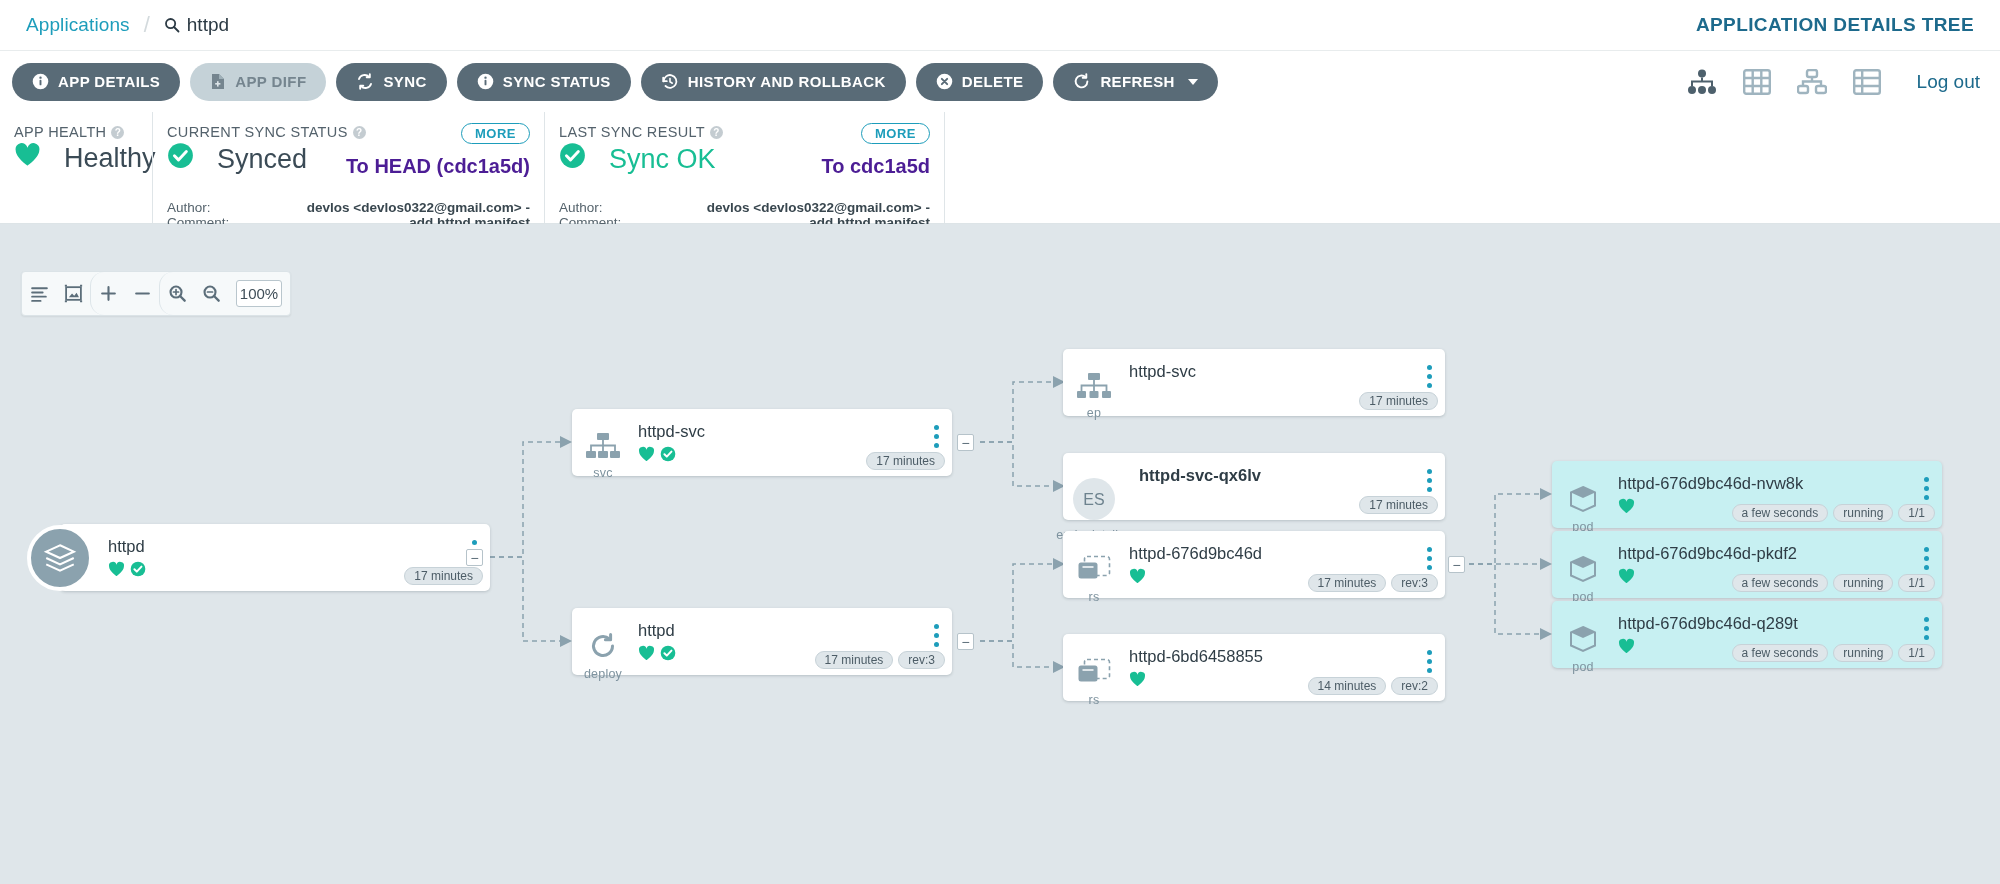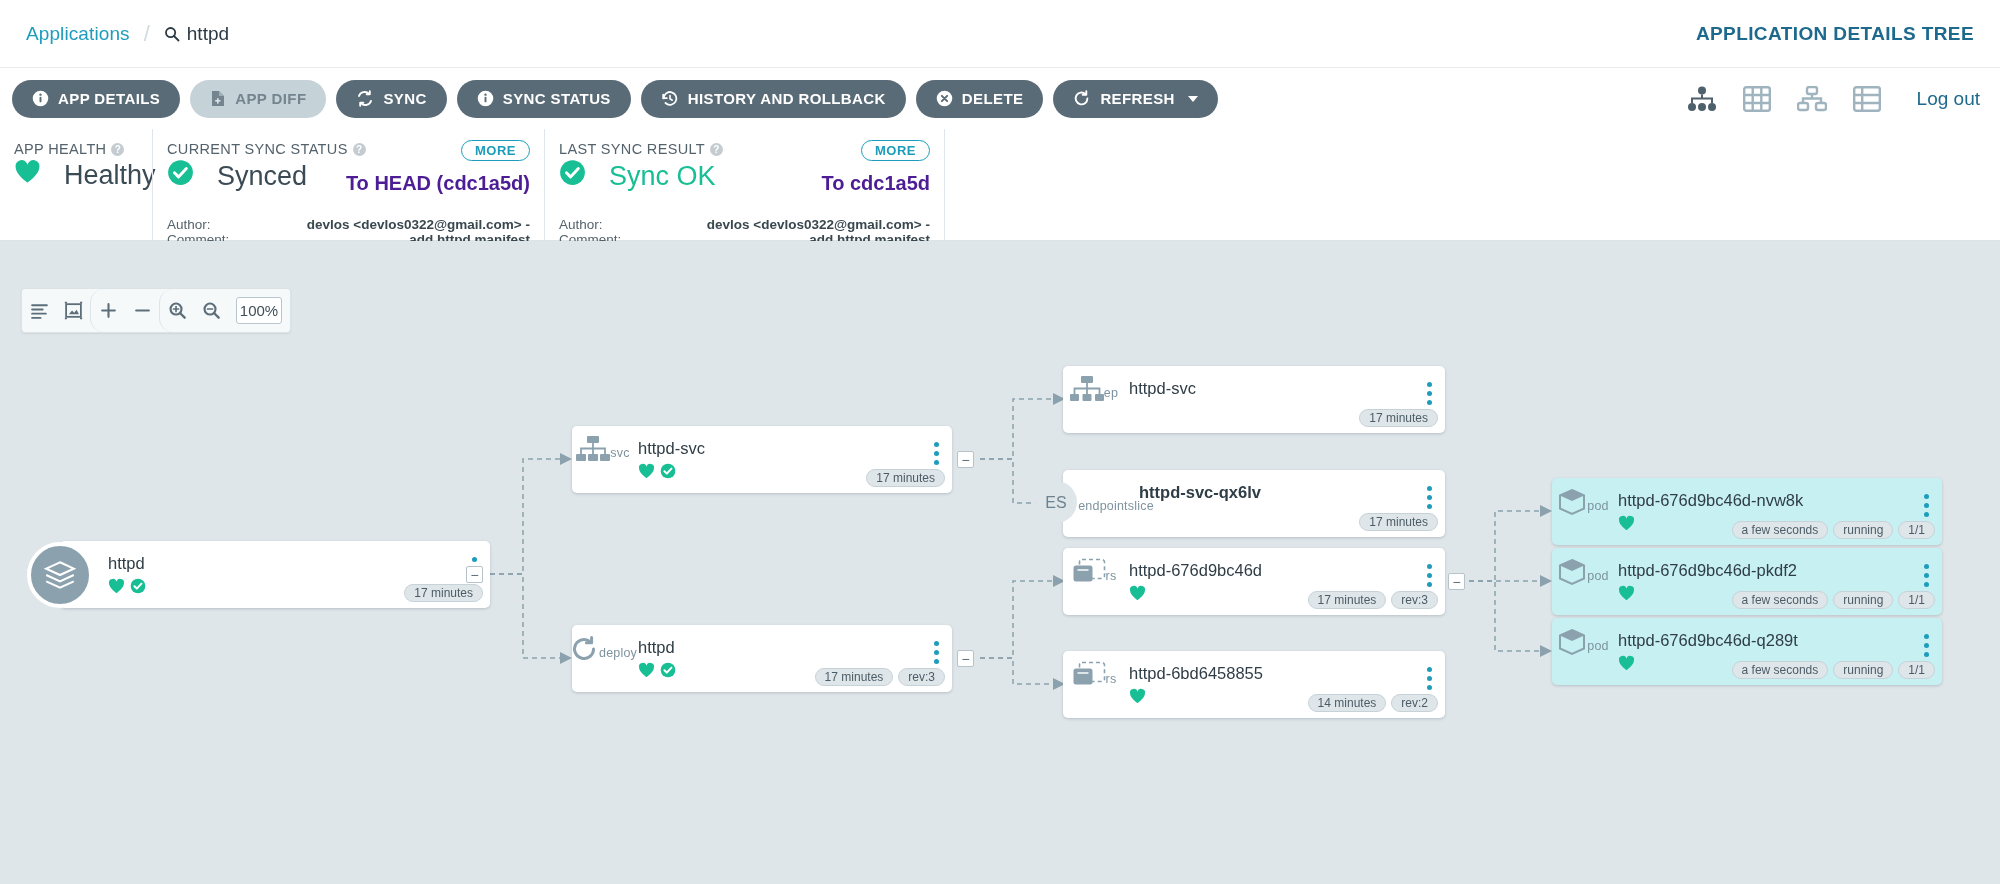--- a/index.html
+++ b/index.html
@@ -5,21 +5,21 @@
   * { box-sizing: border-box; margin: 0; padding: 0; }
   html, body {
     width: 2000px; height: 884px;
     font-family: "Liberation Sans", sans-serif;
     background: #dfe6ea;
     overflow: hidden;
   }
 
   
   .topbar {
-    height: 68px; background: #fff;
+    height: 51px; background: #fff;
     display: flex; align-items: center;
     padding: 8px 26px;
     border-bottom: 1px solid #e8eced;
   }
   .crumb-link { color: #1d9dbb; font-size: 19px; letter-spacing: .1px; cursor: pointer; }
   .crumb-sep { color: #d3dadd; font-size: 22px; margin: 0 14px; font-weight: 300; }
   .crumb-current { display: flex; align-items: center; gap: 7px; color: #2c3a44; font-size: 19px; }
   .crumb-current svg { display: block; }
   .topbar-spacer { flex: 1; }
   .details-tree-title {
@@ -125,23 +125,23 @@
   }
 
   
   .node {
     position: absolute; background: #fff; border-radius: 5px;
     box-shadow: 0 1px 3px rgba(40,60,70,.22);
   }
   .node.pod-node { background: #c7f0f2; }
   .node-body { display: flex; align-items: flex-start; height: 100%; position: relative; }
   .node-icon {
-    width: 62px; display: flex; flex-direction: row;
+    width: 62px; display: flex; flex-direction: column;
     align-items: center; justify-content: center;
-    padding-top: 10px; color: #8ba2ae;
+    padding-top: 24px; color: #8ba2ae;
   }
   .node-kind { font-size: 12.5px; color: #7e939f; margin-top: 3px; letter-spacing: .2px; }
   .node-text { flex: 1; padding: 13px 0 0 4px; }
   .node-title { font-size: 16.5px; color: #2f3d46; line-height: 19px; }
   .node-icons { display: flex; gap: 5px; margin-top: 5px; align-items: center; }
   .kebab {
     position: absolute; right: 13px; top: 16px;
     display: flex; flex-direction: column; gap: 4px; cursor: pointer;
   }
   .kebab i { width: 5px; height: 5px; border-radius: 50%; background: #1d9dbb; display: block; }

